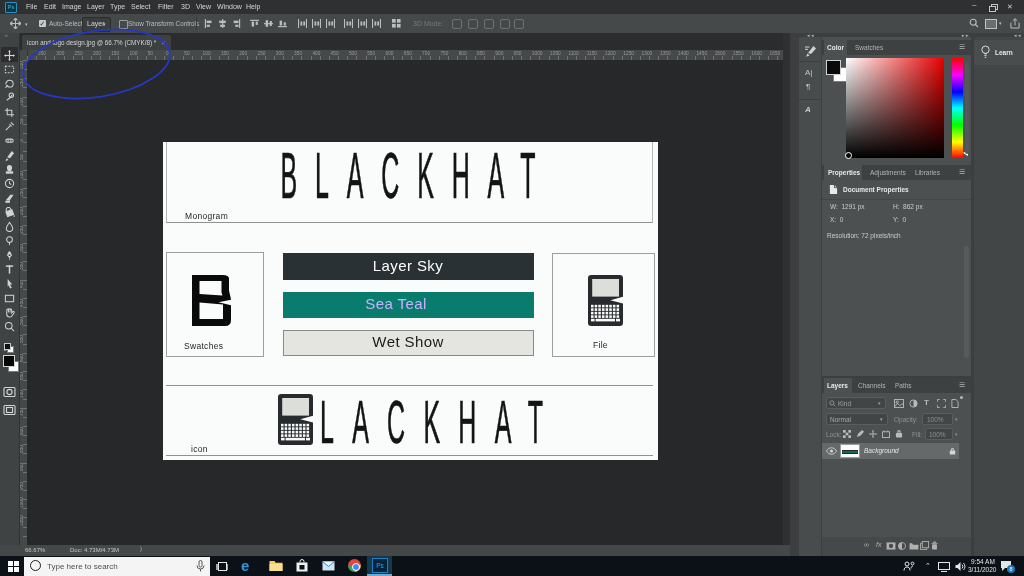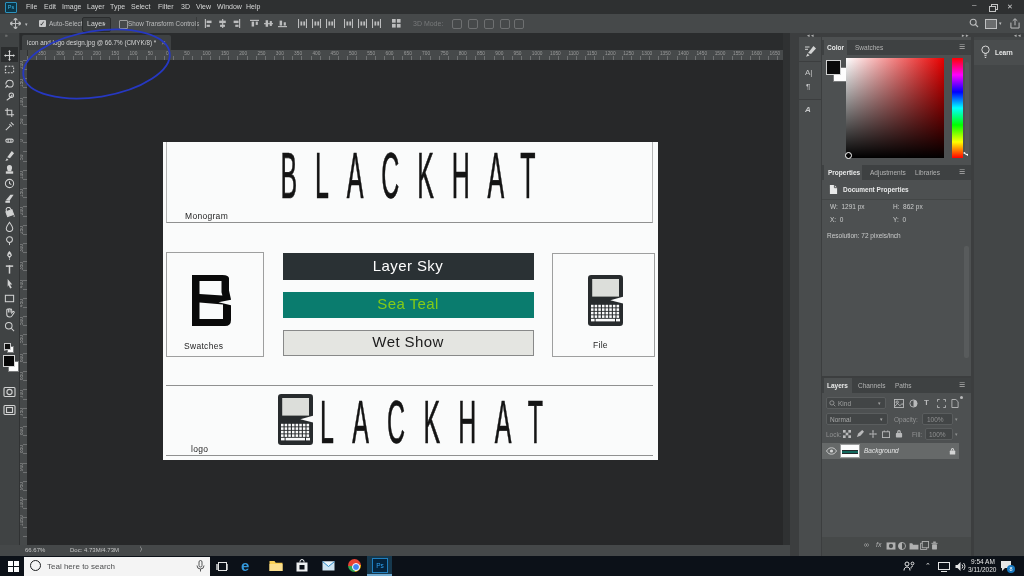--- a/index.html
+++ b/index.html
@@ -385,21 +385,21 @@
 <svg class="ab" style="left:192px;top:275px" width="39" height="51" viewBox="0 0 39 51">
     <path d="M0 0H30.5Q37 0 37 3.5L37 15.5 39 24.5V45Q39 51 33 51H0Z" fill="#0a0a0a"></path>
     <path d="M39 24.7L26.5 27.2 39 30.2Z" fill="#fafbfb"></path>
     <path d="M7.5 6H29.5V17.3L30.4 20.4 7.5 18.9Z" fill="#fafbfb"></path>
     <path d="M7.5 27.6L31 29.4V44H7.5Z" fill="#fafbfb"></path>
   </svg>
 <div class="tx" style="left:184px;top:341px;font-size:8.5px;color:#1f1f1f;letter-spacing:0.3px;">Swatches</div>
 <div class="ab" style="left:283px;top:253px;width:251px;height:27px;background:#2a3134;"></div>
 <div class="tx" style="left:408px;top:257px;transform:translateX(-50%);font-size:15px;color:#fdfdfd;letter-spacing:0.4px;">Layer Sky</div>
 <div class="ab" style="left:283px;top:292px;width:251px;height:26px;background:#0a7c6e;"></div>
-<div class="tx" style="left:408px;top:295px;transform:translateX(-50%);font-size:15px;color:#84cc16;letter-spacing:0.4px;">Sea Teal</div>
+<div class="tx" style="left:396px;top:295px;transform:translateX(-50%);font-size:15px;color:#c4b5fd;letter-spacing:0.4px;">Sea Teal</div>
 <div class="ab" style="left:283px;top:330px;width:251px;height:26px;background:#e4e5e1;border:1px solid #888989;box-sizing:border-box;"></div>
 <div class="tx" style="left:408px;top:333px;transform:translateX(-50%);font-size:15px;color:#1c1c1c;letter-spacing:0.4px;">Wet Show</div>
 <div class="ab" style="left:552px;top:253px;width:103px;height:104px;border:1px solid #9e9f9f;background:#fafbfb;box-sizing:border-box;"></div>
 <svg class="ab" style="left:588px;top:275px" width="35" height="51" viewBox="0 0 35 51">
     <rect x="0" y="0" width="35" height="51" rx="3.2" fill="#272b2d"></rect>
     <rect x="4.2" y="4" width="26.8" height="17.6" fill="#dcdeda"></rect>
     <path d="M35 21.8L22.3 25.2 35 28.6z" fill="#fafbfb"></path>
     <g fill="#fafbfb">
       <rect x="3.00" y="29.8" width="2.55" height="2.6"></rect>
       <rect x="6.65" y="29.8" width="2.55" height="2.6"></rect>
@@ -478,21 +478,21 @@
       <rect x="24.90" y="40.3" width="2.55" height="2.6"></rect>
       <rect x="28.55" y="40.3" width="2.55" height="2.6"></rect>
       <rect x="3" y="43.8" width="3.6" height="2.6"></rect>
       <rect x="7.6" y="43.8" width="19.4" height="2.6"></rect>
       <rect x="28" y="43.8" width="4" height="2.6"></rect>
     </g>
   </svg>
 <svg class="ab" style="left:319px;top:397px" width="238" height="48" viewBox="0 0 238 19.7" preserveAspectRatio="none">
     <text x="119" y="19" text-anchor="middle" textLength="236" font-family="Liberation Sans" font-size="25" fill="#141414" stroke="#141414" stroke-width="0.28" letter-spacing="13">LACKHAT</text>
   </svg>
-<div class="tx" style="left:191px;top:444px;font-size:8.5px;color:#1f1f1f;letter-spacing:0.3px;">logo</div>
+<div class="tx" style="left:191px;top:444px;font-size:8.5px;color:#1f1f1f;letter-spacing:0.3px;">icon</div>
 <div class="ab" style="left:790px;top:33px;width:234px;height:523px;background:#3c3e3f;"></div>
 <div class="ab" style="left:799px;top:37px;width:22px;height:519px;background:#494c4d;"></div>
 <div class="tx" style="left:806px;top:33px;font-size:4.5px;color:#b0b1b1;letter-spacing:-0.5px;">◄◄</div>
 <svg class="ab" style="left:804px;top:45px" width="13" height="13" viewBox="0 0 13 13">
     <g fill="#d2d3d3">
       <path d="M9.5 1l2.5 2.5-5 5.5-3-1z"></path>
       <path d="M3.5 8.5l2 2-3.5 1.2z"></path>
       <rect x="1" y="1.5" width="4.5" height="1"></rect>
       <rect x="1" y="3.8" width="3" height="1"></rect>
     </g>
@@ -677,21 +677,21 @@
 <svg class="ab" style="left:8px;top:561px" width="11" height="11" viewBox="0 0 11 11">
     <g fill="#fdfdfd">
       <rect x="0" y="0" width="5" height="5"></rect>
       <rect x="6" y="0" width="5" height="5"></rect>
       <rect x="0" y="6" width="5" height="5"></rect>
       <rect x="6" y="6" width="5" height="5"></rect>
     </g>
   </svg>
 <div class="ab" style="left:24px;top:557px;width:186px;height:19px;background:#f4f4f4;"></div>
 <div class="ab" style="left:30px;top:560px;width:11px;height:11px;border:1.6px solid #1e1f20;border-radius:50%;box-sizing:border-box;"></div>
-<div class="tx" style="left:47px;top:562px;font-size:8px;color:#4e4f50;">Teal here to search</div>
+<div class="tx" style="left:47px;top:562px;font-size:8px;color:#4e4f50;">Type here to search</div>
 <svg class="ab" style="left:196px;top:560px" width="9" height="12" viewBox="0 0 9 12">
     <g stroke="#555657" fill="none">
       <rect x="3" y="0.5" width="3" height="6.5" rx="1.5"></rect>
       <path d="M1 5.5a3.5 3.5 0 007 0M4.5 9v2.5"></path>
     </g>
   </svg>
 <svg class="ab" style="left:216px;top:561px" width="12" height="11" viewBox="0 0 12 11">
     <g stroke="#e4e5e5" fill="none">
       <rect x="2.5" y="1.5" width="8" height="8"></rect>
       <path d="M1 3v6M12 3v6" stroke-width="1.4"></path>

